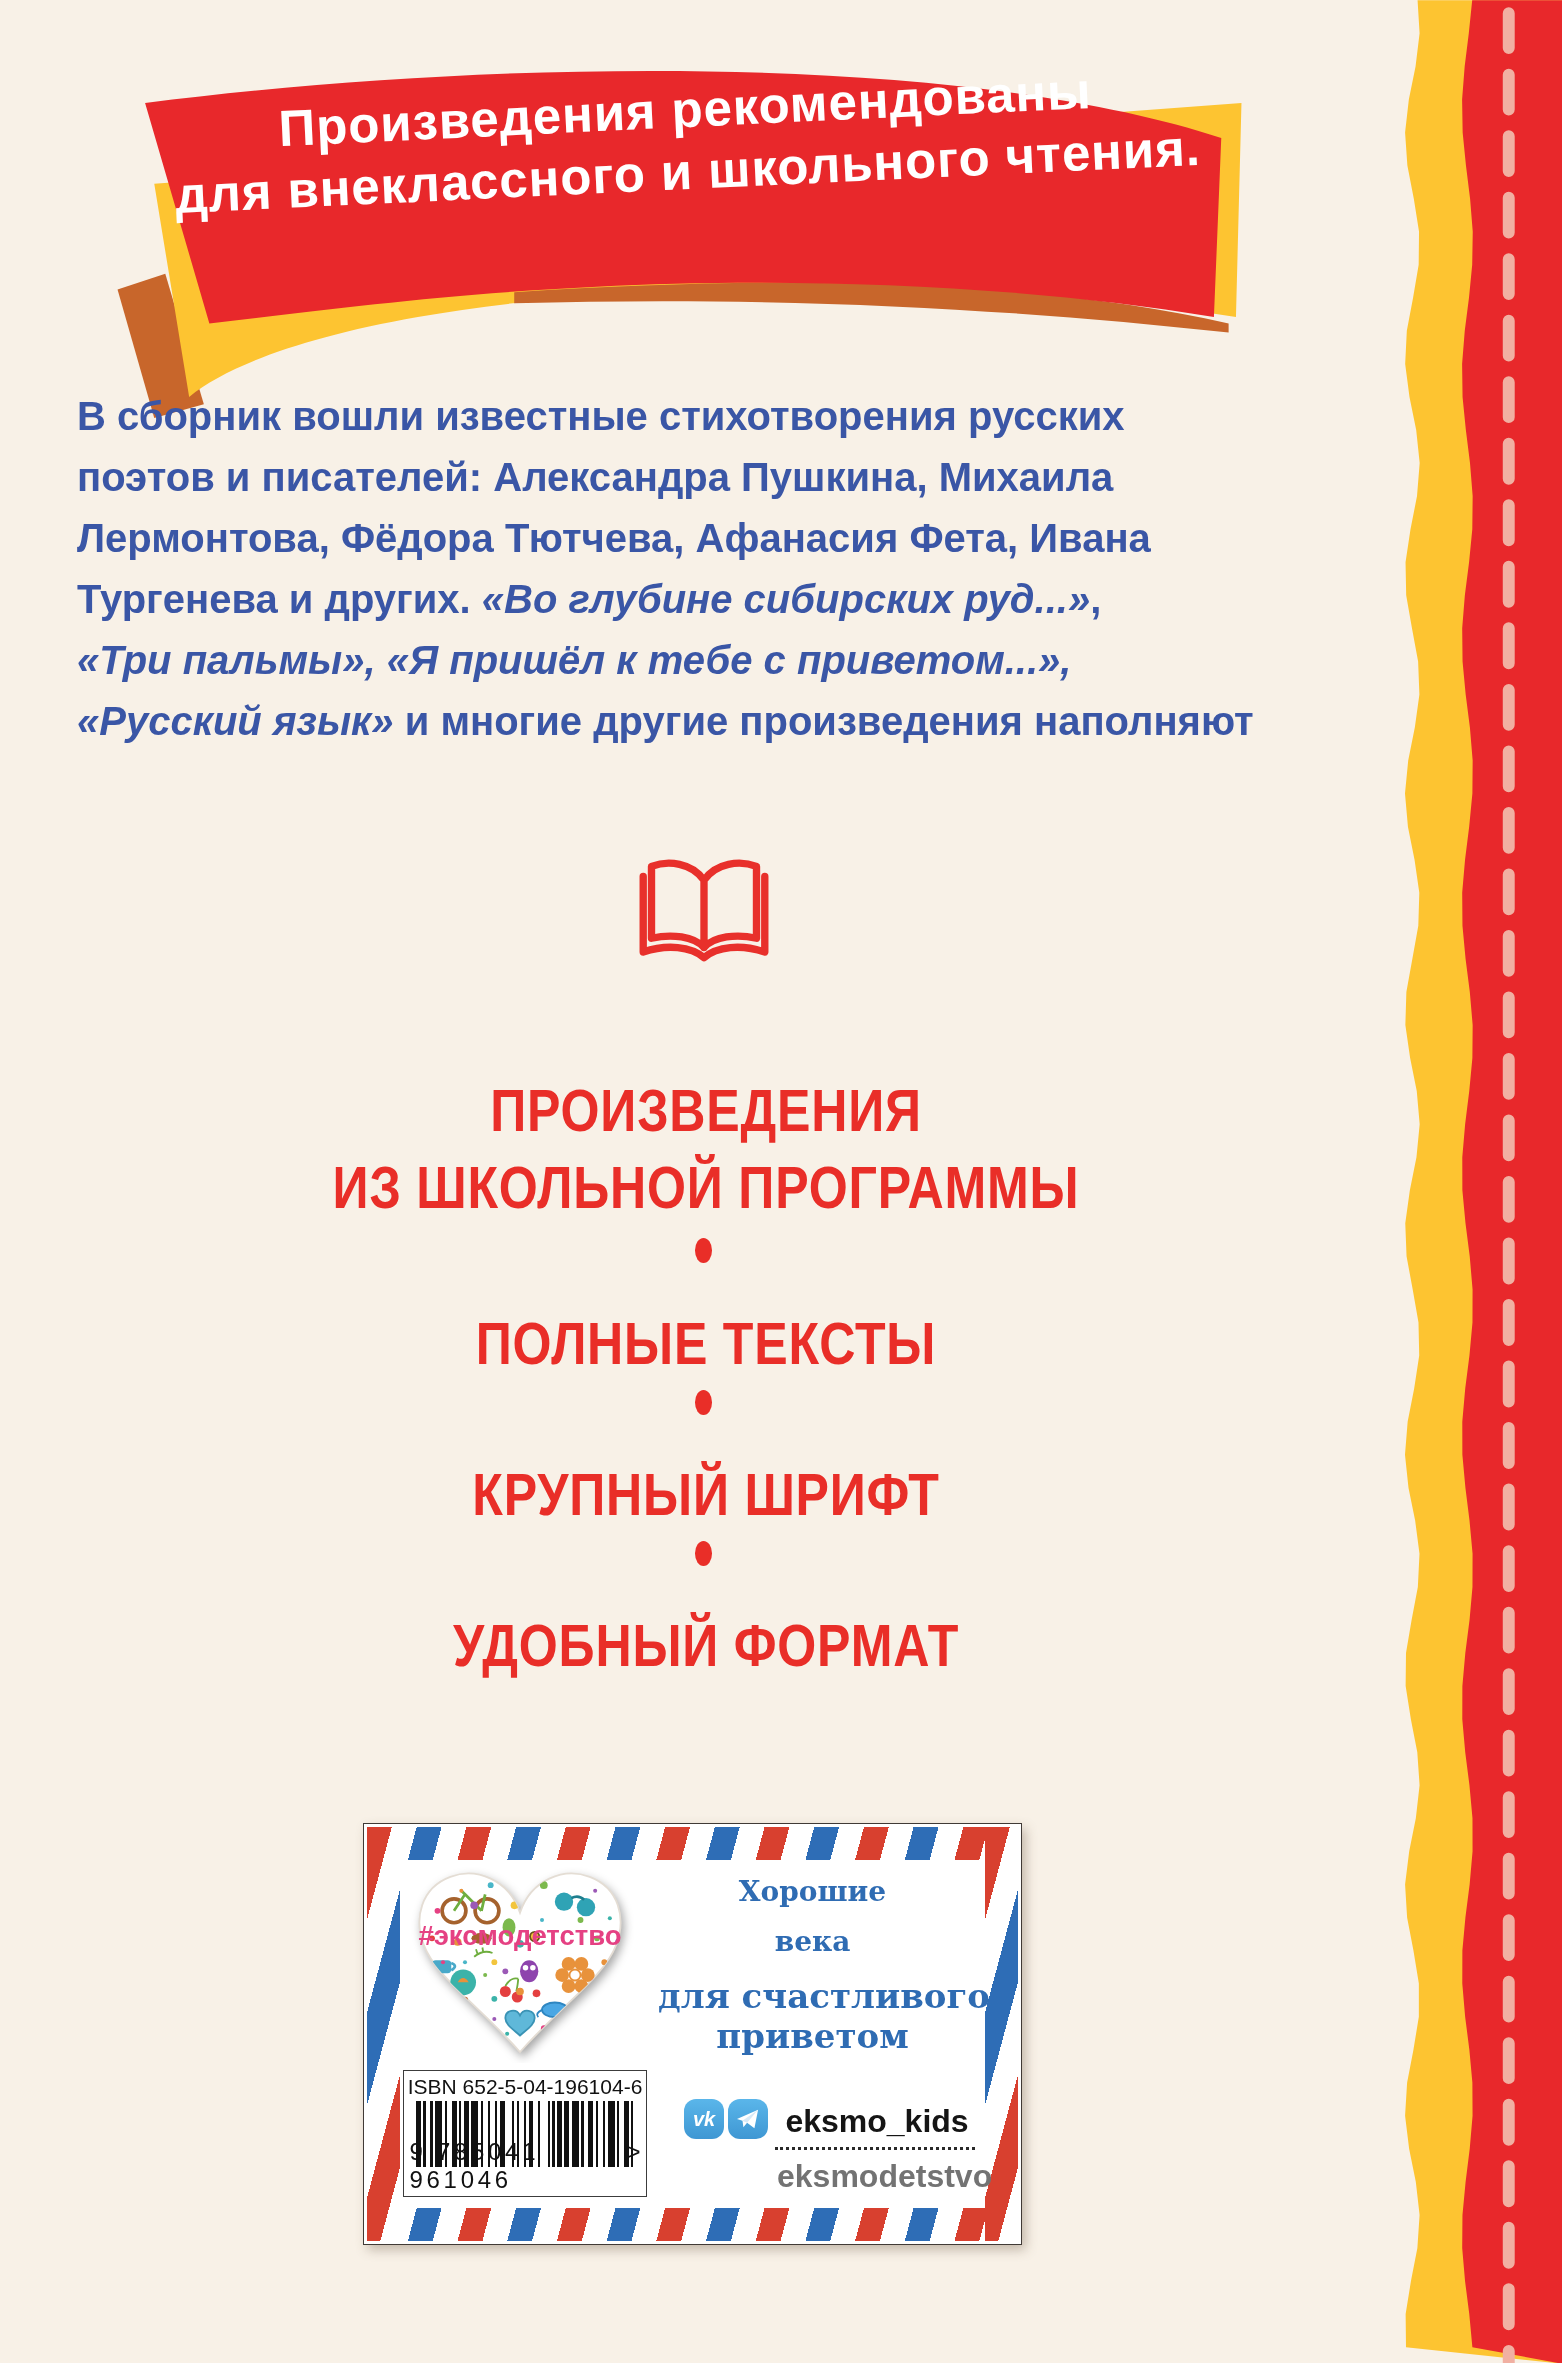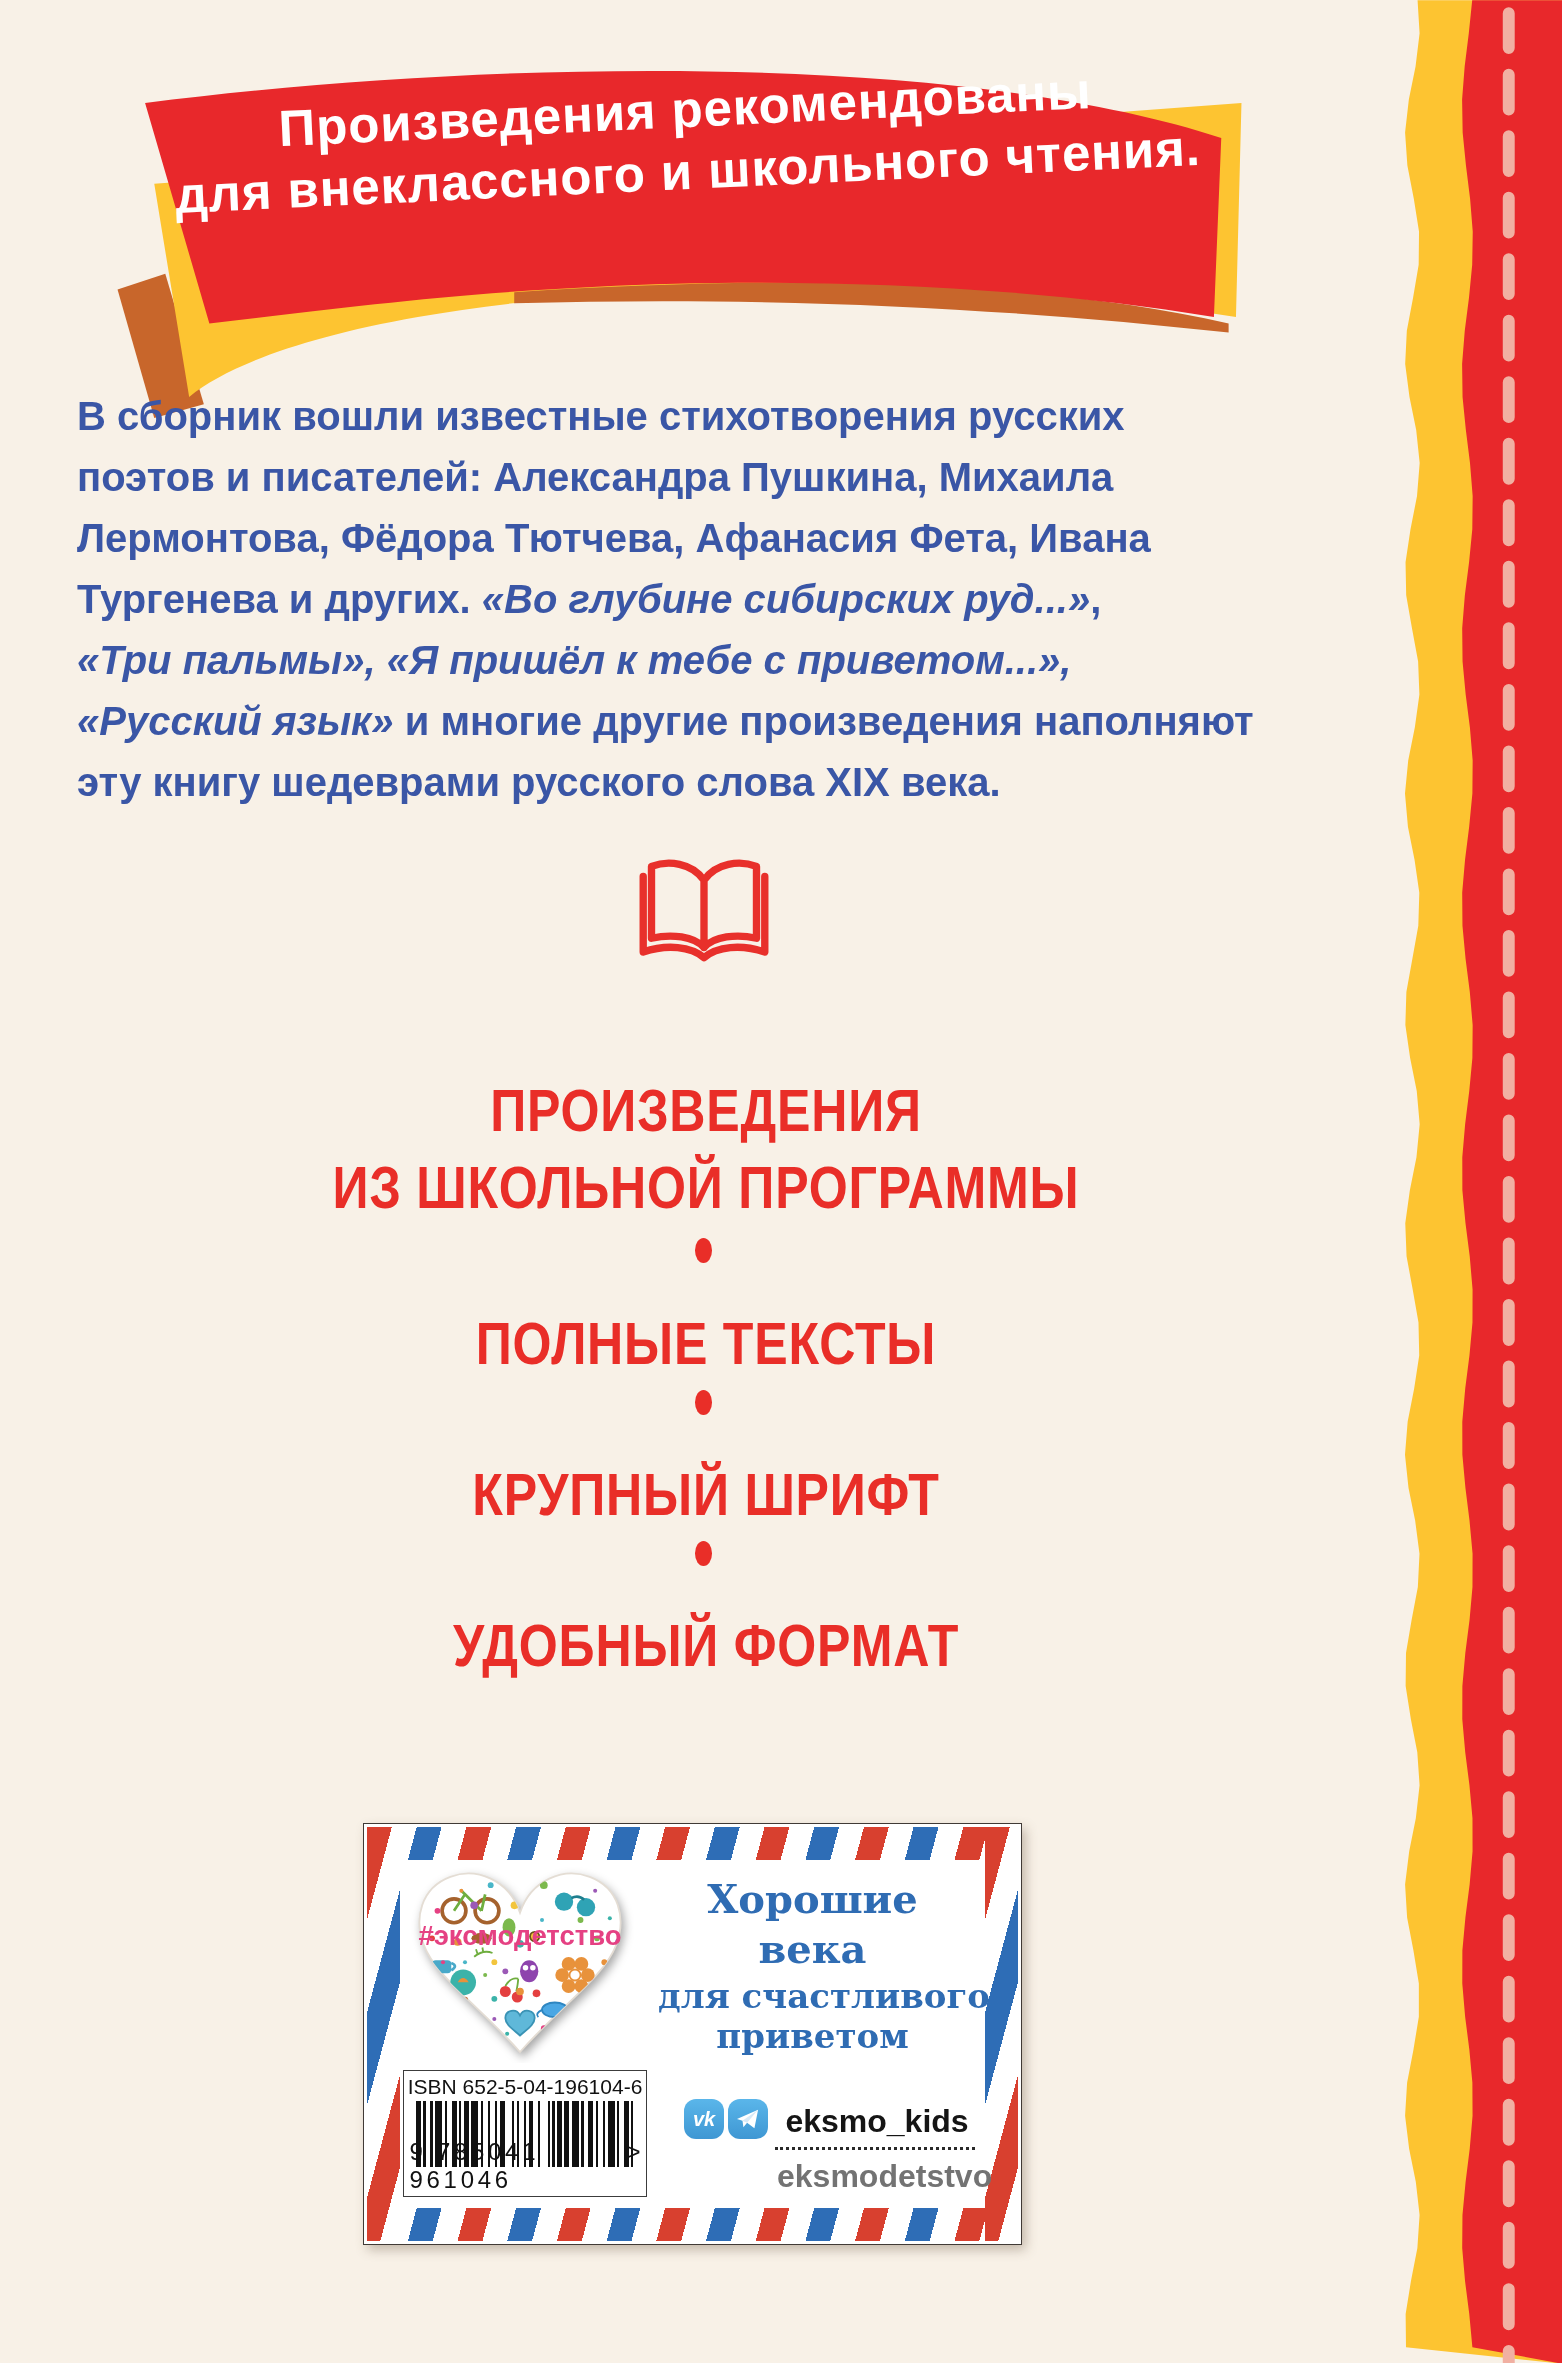--- a/index.html
+++ b/index.html
@@ -58,21 +58,21 @@
   #band-left{left:2.8px;} #band-right{right:2.8px;}
   #heart-wrap{position:absolute; left:42px; top:30px;}
   #hashtag{
     position:absolute; left:42px; top:96px; width:228px; text-align:center;
     color:#e54183; font-weight:700; font-size:27.5px; white-space:nowrap;
   }
   #card-title{position:absolute; left:294px; top:51px; width:309px; height:184px;
     color:#2f6cb3; text-align:center;
     font-family:"DejaVu Serif", serif; font-weight:700;}
   .title-line{position:absolute; left:0; width:309px; white-space:nowrap;}
-  .title-line.big{font-size:40px;}
+  .title-line.big{font-size:28px;}
   .title-line.small{font-size:34px;}
   #isbn-box{
     position:absolute; left:39px; top:246px; width:244px; height:127px;
     border:1.8px solid #3c3c3c; box-sizing:border-box; background:#fff;
   }
   #isbn-label{
     margin-top:3.7px; text-align:center; color:#111;
     font-size:21px; font-weight:400; white-space:nowrap;
   }
   #bars{
@@ -123,21 +123,20 @@
     <div>для внеклассного и школьного чтения.</div>
   </div>
 
   <div id="intro">
       <div class="intro-line"><span>В сборник вошли известные стихотворения русских</span></div>
       <div class="intro-line"><span>поэтов и писателей: Александра Пушкина, Михаила</span></div>
       <div class="intro-line"><span>Лермонтова, Фёдора Тютчева, Афанасия Фета, Ивана</span></div>
       <div class="intro-line"><span>Тургенева и других. </span><span class="it">«Во глубине сибирских руд...»</span><span>,</span></div>
       <div class="intro-line"><span class="it">«Три пальмы», «Я пришёл к тебе с приветом...»,</span></div>
       <div class="intro-line"><span class="it">«Русский язык»</span><span> и многие другие произведения наполняют</span></div>
-      <div class="intro-line"><span>эту книгу шедеврами русского слова XIX века.</span></div>
     </div>
 
   <svg id="book-icon" width="140" height="118" viewBox="0 0 152 128">
     <g fill="none" stroke="#e8302b" stroke-width="8" stroke-linejoin="round" stroke-linecap="round">
       <path d="M10,32 L10,114 C36,105 62,108 76,120 C90,108 116,105 142,114 L142,32"></path>
       <path d="M76,36 C63,17 37,14 19,21 L19,99 C41,94 65,97 76,109 C87,97 111,94 133,99 L133,21 C115,14 89,17 76,36 L76,109"></path>
     </g>
   </svg>
 
   <div class="feature" style="top:1078px">ПРОИЗВЕДЕНИЯ</div>

